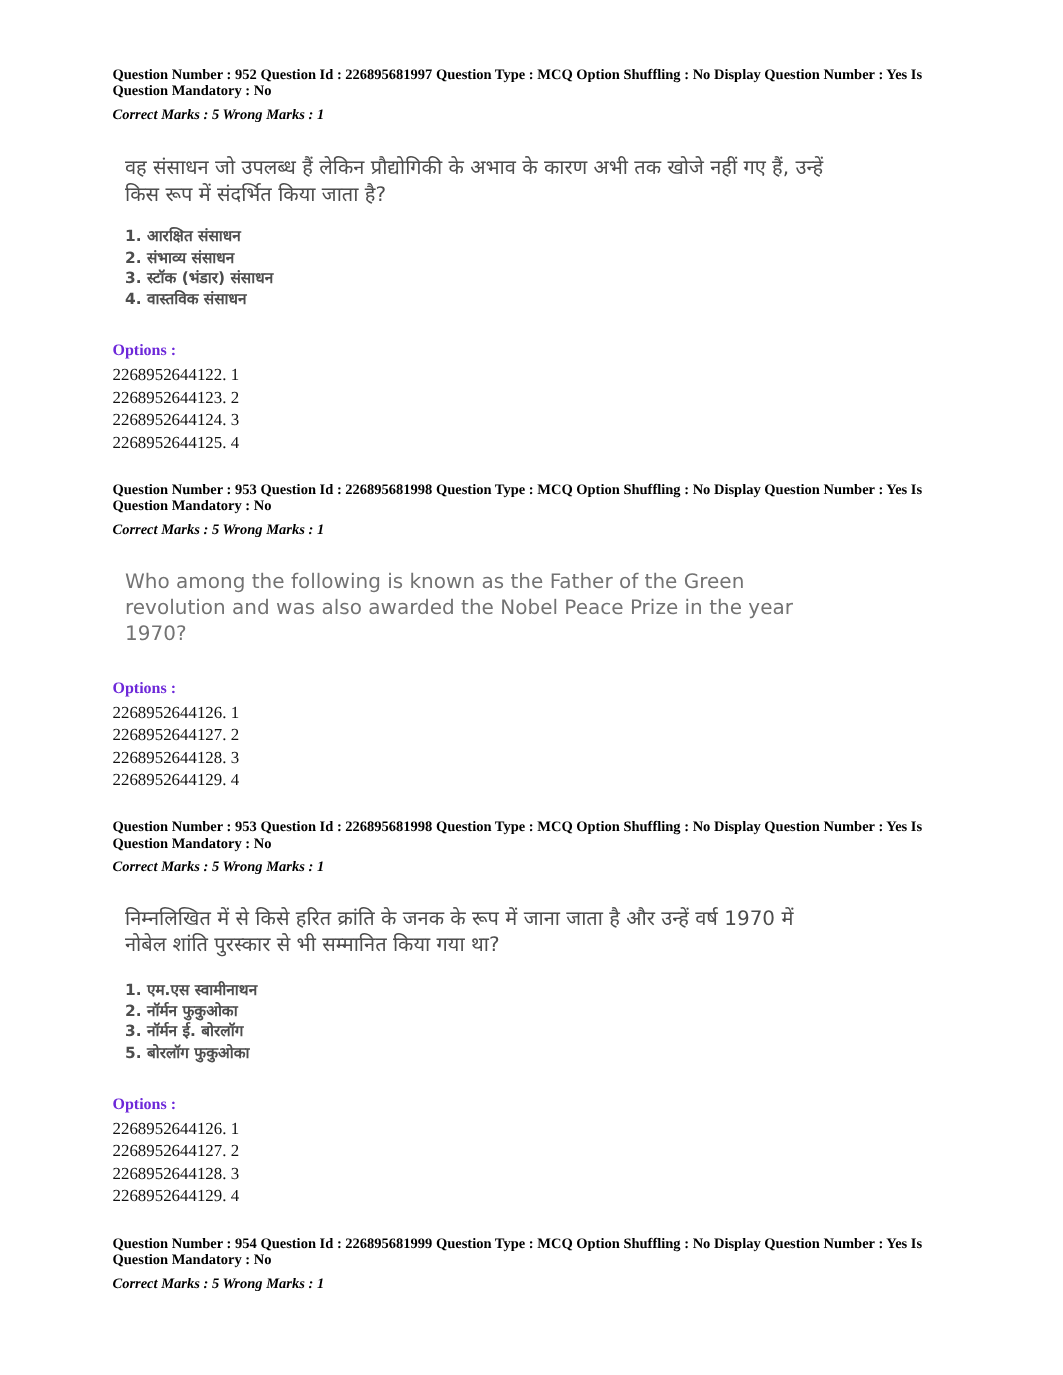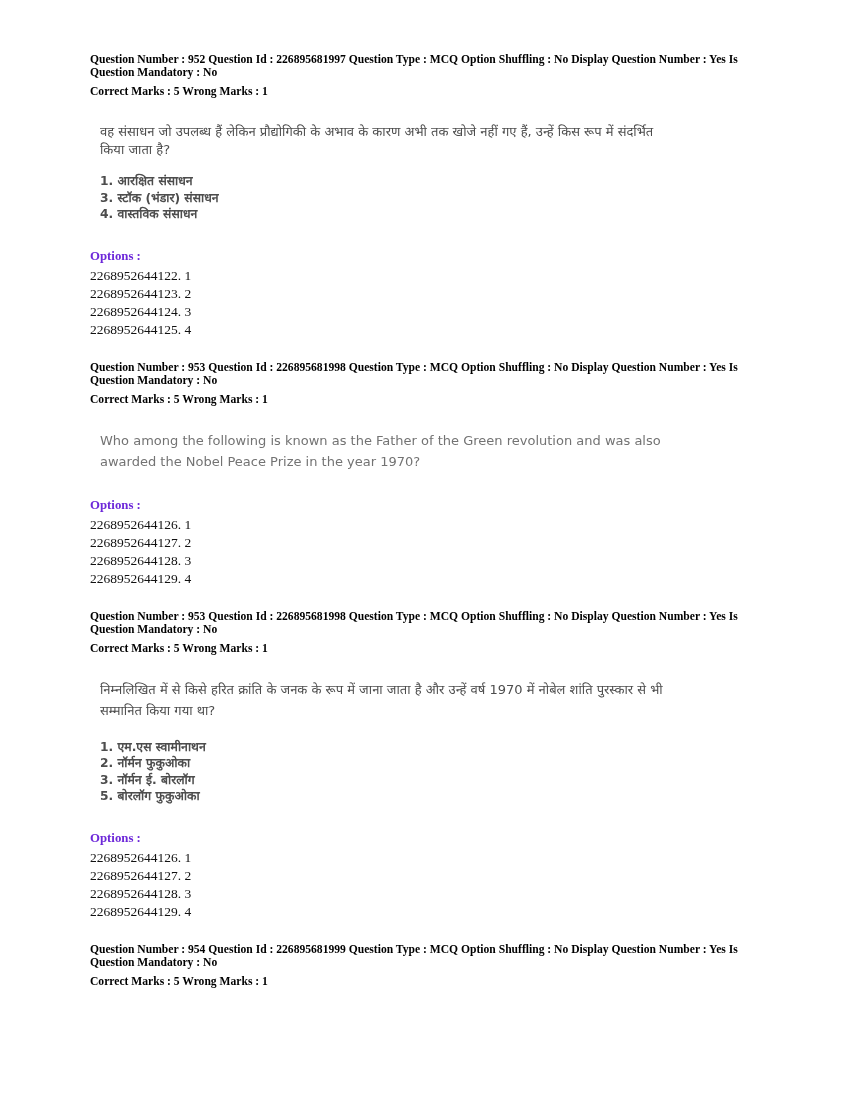--- a/index.html
+++ b/index.html
@@ -15,25 +15,25 @@
   .qblock { margin: 0 0 22px 0; }
   .hdr {
     margin: 0;
     max-width: 650px;
     font-family: "Liberation Serif", serif;
     font-weight: bold;
     font-size: 11.6px;
     line-height: 13px;
     color: #000000;
   }
-  .marks { margin-top: 6px; max-width: 650px; }
+  .marks { margin-top: 6px; max-width: 650px; font-style: italic; }
   .qtext {
     margin: 24px 0 0 10px;
     max-width: 572px;
-    font-size: 13px;
+    font-size: 16px;
   }
   .lang-hi {
     font-family: "DejaVu Sans", sans-serif;
     color: #4d4d4d;
   }
   .lang-en {
     font-family: "DejaVu Sans", sans-serif;
     color: #737373;
   }
   .qtext.two-line { line-height: 21px; }
@@ -62,20 +62,21 @@
 <body>
 
 <div class="page">
 
   <section class="qblock">
     <p class="hdr">Question Number : 952 Question Id : 226895681997 Question Type : MCQ Option Shuffling : No Display Question Number : Yes Is Question Mandatory : No</p>
     <p class="hdr marks">Correct Marks : 5 Wrong Marks : 1</p>
     <p class="qtext lang-hi">वह संसाधन जो उपलब्ध हैं लेकिन प्रौद्योगिकी के अभाव के कारण अभी तक खोजे नहीं गए हैं, उन्हें किस रूप में संदर्भित किया जाता है?</p>
     <div class="choices">
       <div class="choice lang-hi">1. आरक्षित संसाधन</div>
+      <div class="choice lang-hi">2. संभाव्य संसाधन</div>
       <div class="choice lang-hi">3. स्टॉक (भंडार) संसाधन</div>
       <div class="choice lang-hi">4. वास्तविक संसाधन</div>
     </div>
     <p class="opts-label">Options :</p>
     <div class="opt-ids">
       <div class="opt-id">2268952644122. 1</div>
       <div class="opt-id">2268952644123. 2</div>
       <div class="opt-id">2268952644124. 3</div>
       <div class="opt-id">2268952644125. 4</div>
     </div>

